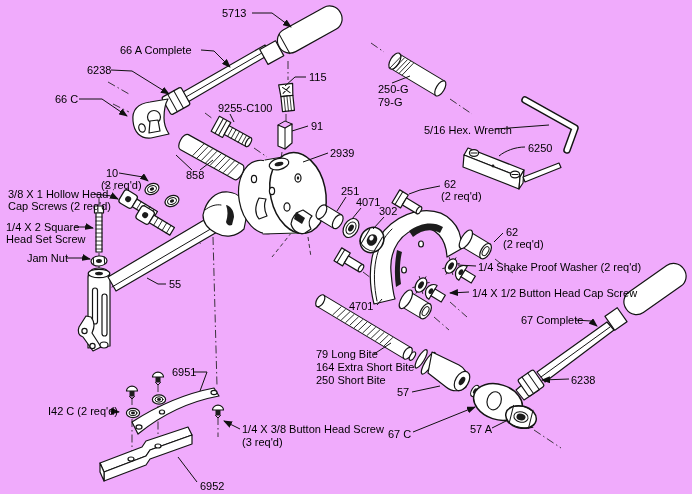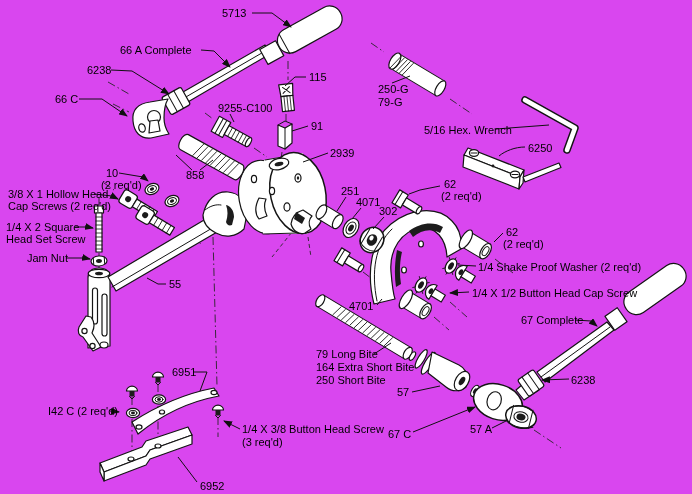--- a/index.html
+++ b/index.html
@@ -1,16 +1,16 @@
 <!DOCTYPE html>
 <html><head>
 <meta charset="utf-8">
 <style>
   html,body{margin:0;padding:0;background:#fff;}
-  .stage{width:692px;height:494px;background:#d946ef;position:relative;overflow:hidden;}
+  .stage{width:692px;height:494px;background:#f0abfc;position:relative;overflow:hidden;}
   svg{display:block;}
   svg text{font:11px "Liberation Sans", sans-serif;fill:#000;}
   .s{fill:#ffffff;stroke:#141414;stroke-width:1.2;stroke-linejoin:round;}
   .s15{fill:#ffffff;stroke:#141414;stroke-width:1.5;stroke-linejoin:round;}
   .sln{fill:none;stroke:#141414;stroke-width:1;stroke-linecap:round;stroke-linejoin:round;}
   .thin{fill:none;stroke:#141414;stroke-width:.8;stroke-linecap:round;}
   .dk{fill:#1c1c1c;stroke:none;}
   .cl{fill:none;stroke:#262626;stroke-width:.9;stroke-dasharray:8 3 1.5 3;}
   .dsh{fill:none;stroke:#262626;stroke-width:.9;stroke-dasharray:4 3;}
   .ldr{fill:none;stroke:#101010;stroke-width:1;}

